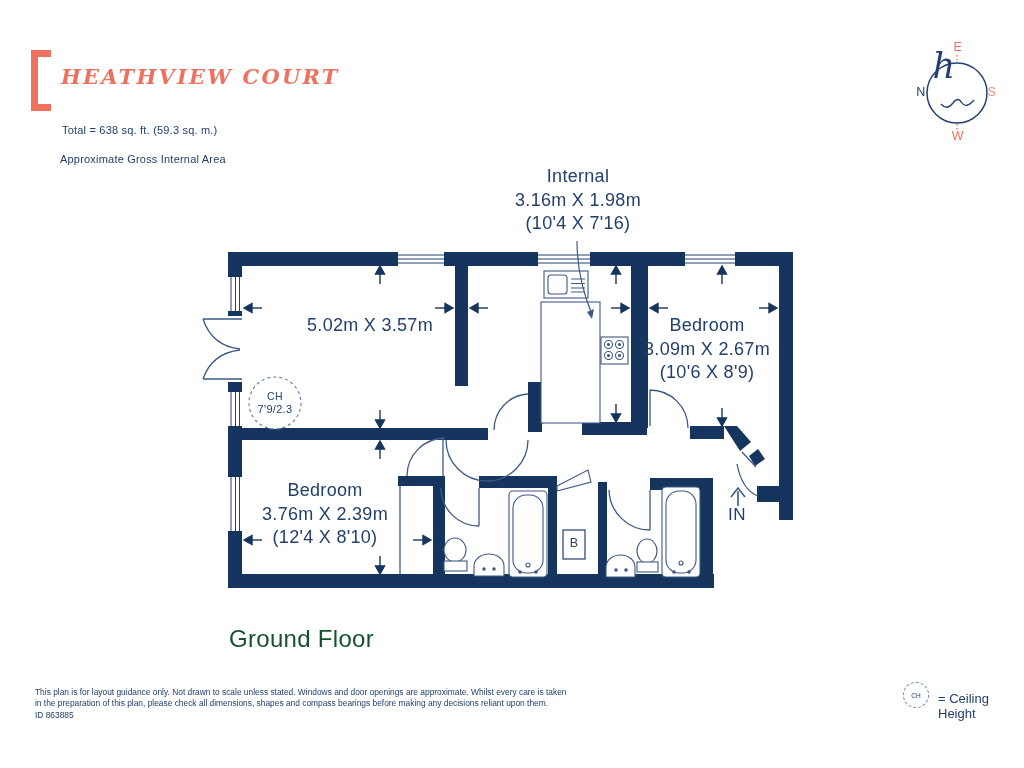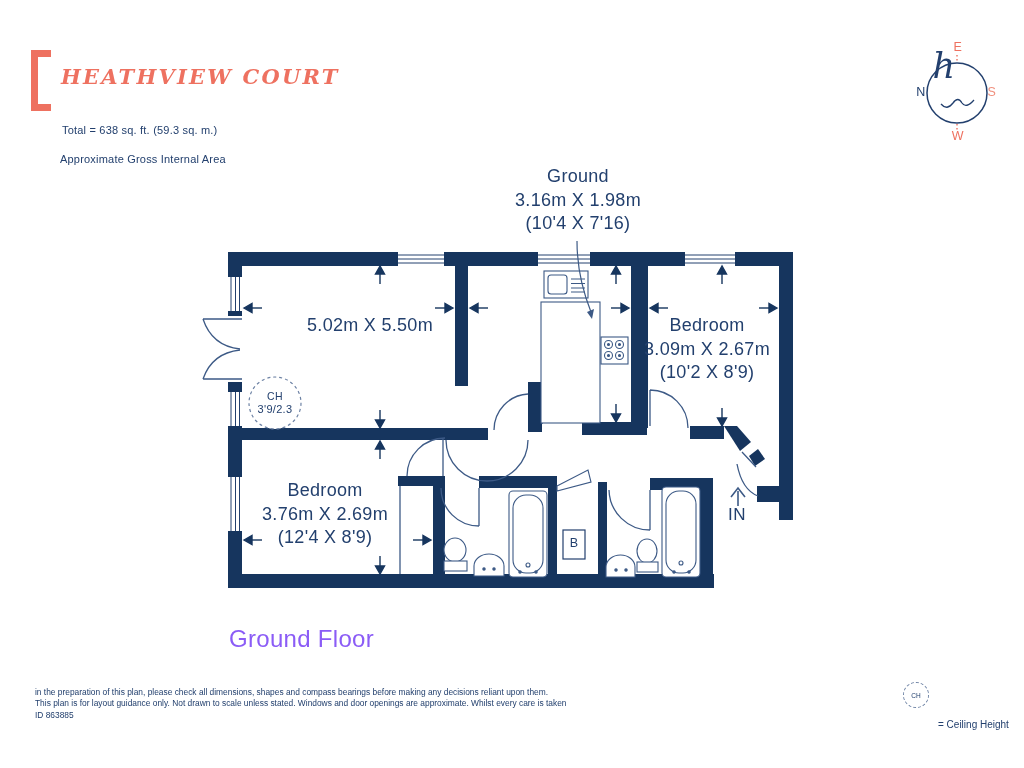--- a/index.html
+++ b/index.html
@@ -15,35 +15,35 @@
   #area-label{left:60px;top:113px;font-size:11px;color:#23406e;letter-spacing:.2px;margin-top:40px;}
   #area-total{left:62px;top:124px;font-size:11px;color:#23406e;letter-spacing:.2px;}
   
   .room-label{position:absolute;transform:translateX(-50%);text-align:center;
     font-size:18px;line-height:23.5px;color:#23406e;letter-spacing:.3px;white-space:nowrap;}
   
   .badge-text{position:absolute;transform:translateX(-50%);text-align:center;color:#23406e;}
   #ch-badge-text{left:275px;top:390px;font-size:10.5px;line-height:13px;letter-spacing:.3px;}
   #in-label{left:737px;top:505px;font-size:17px;letter-spacing:.5px;text-align:right;}
   #boiler-label{left:574px;top:536px;font-size:12.5px;}
-  #floor-label{left:229px;top:625px;font-size:24px;color:#8b5cf6;letter-spacing:.3px;}
+  #floor-label{left:229px;top:625px;font-size:24px;color:#14532d;letter-spacing:.3px;}
   
   .compass-letter{position:absolute;transform:translate(-50%,-50%);font-size:12.5px;letter-spacing:.5px;}
   #compass-e{left:958px;top:47px;color:#ee7160;}
   #compass-n{left:921px;top:92px;color:#23406e;}
   #compass-s{left:992px;top:92px;color:#f0907e;}
   #compass-w{left:958px;top:136px;color:#ee7160;}
   #compass-monogram{left:944px;top:66px;font-family:"DejaVu Serif",serif;font-style:italic;
     font-size:35px;color:#23406e;}
   
   #footer{left:35px;top:687px;font-size:8.4px;line-height:11.3px;color:#23406e;width:720px;}
   
   #legend-circle{left:903px;top:682px;width:24px;height:24px;border:1px dashed #6d82a4;
     border-radius:50%;font-size:6.5px;color:#23406e;display:flex;align-items:center;justify-content:center;}
-  #legend-text{left:938px;top:691px;font-size:10px;color:#23406e;margin-top:28px;}
+  #legend-text{left:938px;top:691px;font-size:13px;color:#23406e;}
 </style>
 </head>
 <body>
 
 <div id="stage">
 
   <svg id="plan-svg" width="1024" height="768" viewBox="0 0 1024 768">
 
     <g fill="#16355e" stroke="none">
       <rect x="228" y="252" width="565" height="14"></rect>
@@ -221,50 +221,50 @@
   <div class="abs" id="area-label">Approximate Gross Internal Area</div>
   <div class="abs" id="area-total">Total = 638 sq. ft. (59.3 sq. m.)</div>
 
   <div class="compass-letter" id="compass-e">E</div>
   <div class="compass-letter" id="compass-n">N</div>
   <div class="compass-letter" id="compass-s">S</div>
   <div class="compass-letter" id="compass-w">W</div>
   <div class="compass-letter" id="compass-monogram">h</div>
 
   <div class="room-label" style="left:578px;top:165px">
-    <div>Ground</div>
+    <div>Internal</div>
     <div>3.16m X 1.98m</div>
     <div>(10'4 X 7'16)</div>
   </div>
   <div class="room-label" style="left:370px;top:314px">
-    <div>5.02m X 5.50m</div>
+    <div>5.02m X 3.57m</div>
   </div>
   <div class="room-label" style="left:707px;top:314px">
     <div>Bedroom</div>
     <div>3.09m X 2.67m</div>
-    <div>(10'2 X 8'9)</div>
+    <div>(10'6 X 8'9)</div>
   </div>
   <div class="room-label" style="left:325px;top:479px">
     <div>Bedroom</div>
-    <div>3.76m X 2.69m</div>
-    <div>(12'4 X 8'9)</div>
+    <div>3.76m X 2.39m</div>
+    <div>(12'4 X 8'10)</div>
   </div>
 
   <div class="badge-text" id="ch-badge-text">
     <div>CH</div>
-    <div style="font-size:11px">3'9/2.3</div>
+    <div style="font-size:11px">7'9/2.3</div>
   </div>
   <div class="badge-text" id="in-label">IN</div>
   <div class="badge-text" id="boiler-label">B</div>
 
   <div class="abs" id="floor-label">Ground Floor</div>
 
   <div class="abs" id="footer">
+    <div>This plan is for layout guidance only. Not drawn to scale unless stated. Windows and door openings are approximate. Whilst every care is taken</div>
     <div>in the preparation of this plan, please check all dimensions, shapes and compass bearings before making any decisions reliant upon them.</div>
-    <div>This plan is for layout guidance only. Not drawn to scale unless stated. Windows and door openings are approximate. Whilst every care is taken</div>
     <div>ID 863885</div>
   </div>
 
   <div class="abs" id="legend-circle">
     <span>CH</span>
   </div>
   <div class="abs" id="legend-text">= Ceiling Height</div>
 
 </div>
 

